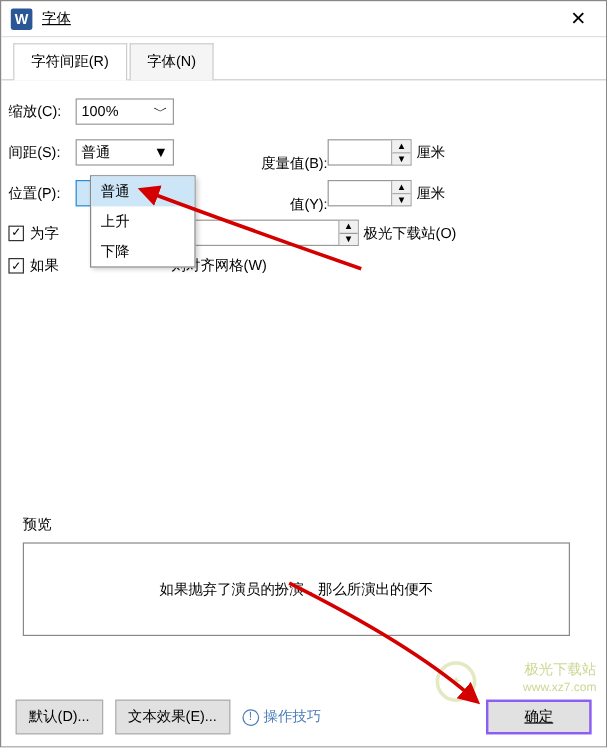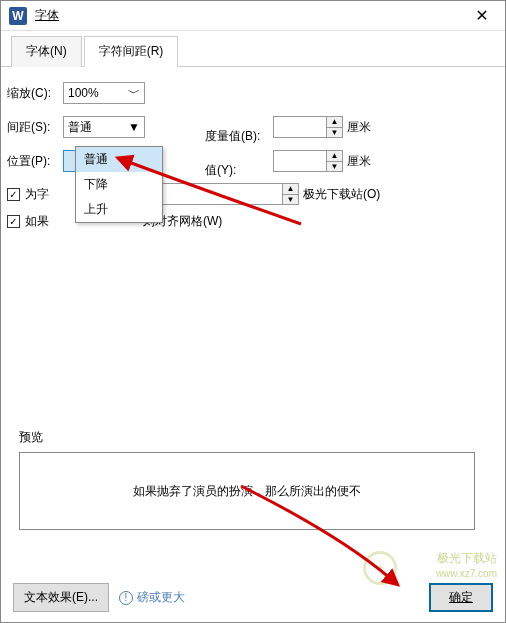--- a/index.html
+++ b/index.html
@@ -8,63 +8,63 @@
   .titlebar { height: 30px; display: flex; align-items: center; padding: 0 8px; border-bottom: 1px solid #e0e0e0; }
   .app-icon { width: 18px; height: 18px; background: #2b5797; color: #fff; display: flex; align-items: center; justify-content: center; font-weight: bold; border-radius: 2px; }
   .title-text { margin-left: 8px; flex: 1; text-decoration: underline; }
   .close-btn { width: 30px; height: 30px; display: flex; align-items: center; justify-content: center; cursor: pointer; font-size: 16px; }
   .tabs { display: flex; border-bottom: 1px solid #ccc; padding: 4px 10px 0 10px; gap: 2px; }
   .tab { padding: 6px 14px; border: 1px solid #ccc; border-bottom: none; background: #f5f5f5; cursor: pointer; position: relative; top: 1px; }
   .tab.active { background: #fff; border-bottom: 1px solid #fff; }
   .content { padding: 14px 6px; }
   .row { display: flex; align-items: center; margin-bottom: 10px; height: 24px; }
   .label-left { width: 56px; text-align: left; }
-  .label-right { width: 68px; margin-left: 60px; margin-top: 19px; }
+  .label-right { width: 68px; text-align: right; margin-left: 60px; margin-top: 19px; }
   .combo, .select-hl { width: 82px; height: 22px; border: 1px solid #999; display: flex; align-items: center; padding: 0 4px; position: relative; background: #fff; }
   .select-hl { background: #cde6f7; border: 1px solid #2a8dd4; }
   .combo .arrow, .select-hl .arrow { margin-left: auto; }
   .spinner { width: 70px; height: 22px; border: 1px solid #999; display: flex; background: #fff; }
   .spinner .val { flex: 1; padding-left: 4px; display:flex; align-items:center; }
   .spinner .btns { width: 16px; display: flex; flex-direction: column; border-left: 1px solid #999; }
   .spinner .btns div { flex: 1; display:flex; align-items:center; justify-content:center; font-size:8px; cursor:pointer; background:#f0f0f0; }
   .spinner .btns div:first-child { border-bottom:1px solid #999; }
   .unit { margin-left: 4px; }
   .checkbox-row { display: flex; align-items: center; margin-bottom: 8px; }
   .checkbox { width: 13px; height: 13px; border: 1px solid #333; margin-right: 5px; display:flex; align-items:center; justify-content:center; font-size:10px; }
   .dropdown-list { position: absolute; left: 74px; top: 145px; width: 88px; background: #fff; border: 1px solid #888; box-shadow: 2px 2px 4px rgba(0,0,0,0.2); z-index: 10; }
   .dropdown-list .item { padding: 4px 8px; cursor: pointer; }
   .dropdown-list .item.sel { background: #cde6f7; }
   .preview-section { position: absolute; left: 18px; right: 30px; top: 428px; }
   .preview-label { margin-bottom: 6px; }
   .preview-box { border: 1px solid #888; height: 78px; display: flex; align-items: center; justify-content: center; }
   .bottom-bar { position: absolute; bottom: 10px; left: 12px; right: 12px; display: flex; align-items: center; gap: 10px; }
   .btn { border: 1px solid #adadad; background: #e1e1e1; padding: 5px 10px; cursor: pointer; }
-  .btn.primary { border: 2px solid #0369a1; padding: 4px 18px; text-decoration: underline; }
+  .btn.primary { border: 2px solid #8b5cf6; padding: 4px 30px; text-decoration: underline; }
   .hint-link { color: #4a7db8; cursor: pointer; display:flex; align-items:center; gap:4px; }
   .hint-link .circ { width:14px; height:14px; border:1.5px solid #4a7db8; border-radius:50%; display:flex; align-items:center; justify-content:center; font-size:10px; }
   .spacer { flex: 1; }
   svg.arrow-red { position: absolute; pointer-events: none; z-index: 20; }
   .watermark { position: absolute; right: 8px; bottom: 42px; color: #b8c564; opacity: 0.7; font-size: 12px; text-align: right; line-height:1.3; }
   .watermark .sub { color: #b8c564; font-size:10px; }
   .watermark .logo { width:34px; height:34px; border:3px solid #b8c564; border-radius:50%; position:absolute; right:100px; top:0; opacity:0.55; display:flex; align-items:center; justify-content:center; }
 </style>
 </head>
 <body>
 
 <div class="window">
 
   <div class="titlebar">
     <div class="app-icon">W</div>
     <div class="title-text">字体</div>
     <div class="close-btn">✕</div>
   </div>
 
   <div class="tabs">
+    <div class="tab active">字符间距(R)</div>
     <div class="tab">字体(N)</div>
-    <div class="tab active">字符间距(R)</div>
   </div>
 
   <div class="content">
 
     <div class="row">
       <span class="label-left">缩放(C):</span>
       <div class="combo">
         <span>100%</span>
         <span class="arrow">﹀</span>
       </div>
@@ -122,22 +122,22 @@
       <div class="checkbox">✓</div>
       <span>如果</span>
       <span style="width:94px;"></span>
       <span>则对齐网格(W)</span>
     </div>
 
   </div>
 
   <div class="dropdown-list">
     <div class="item sel">普通</div>
+    <div class="item">上升</div>
     <div class="item">下降</div>
-    <div class="item">上升</div>
   </div>
 
   <svg class="arrow-red" style="left:110px; top:148px;" width="200" height="90">
     <defs>
         <marker id="ah1" markerWidth="10" markerHeight="10" refX="2" refY="3" orient="auto">
           <path d="M0,0 L6,3 L0,6 Z" fill="#d40000"></path>
         </marker>
       </defs>
     <path d="M190,75 Q90,40 15,12" stroke="#d40000" stroke-width="3" fill="none" marker-end="url(#ah1)"></path>
   </svg>
@@ -157,22 +157,23 @@
     </div>
   </div>
 
   <div class="watermark">
     <div class="logo">✦</div>
     <div>极光下载站</div>
     <div class="sub">www.xz7.com</div>
   </div>
 
   <div class="bottom-bar">
+    <div class="btn">默认(D)...</div>
     <div class="btn">文本效果(E)...</div>
     <div class="hint-link">
       <span class="circ">!</span>
-      <span>磅或更大</span>
+      <span>操作技巧</span>
     </div>
     <div class="spacer"></div>
     <div class="btn primary">确定</div>
   </div>
 
 </div>
 
 </body></html>

